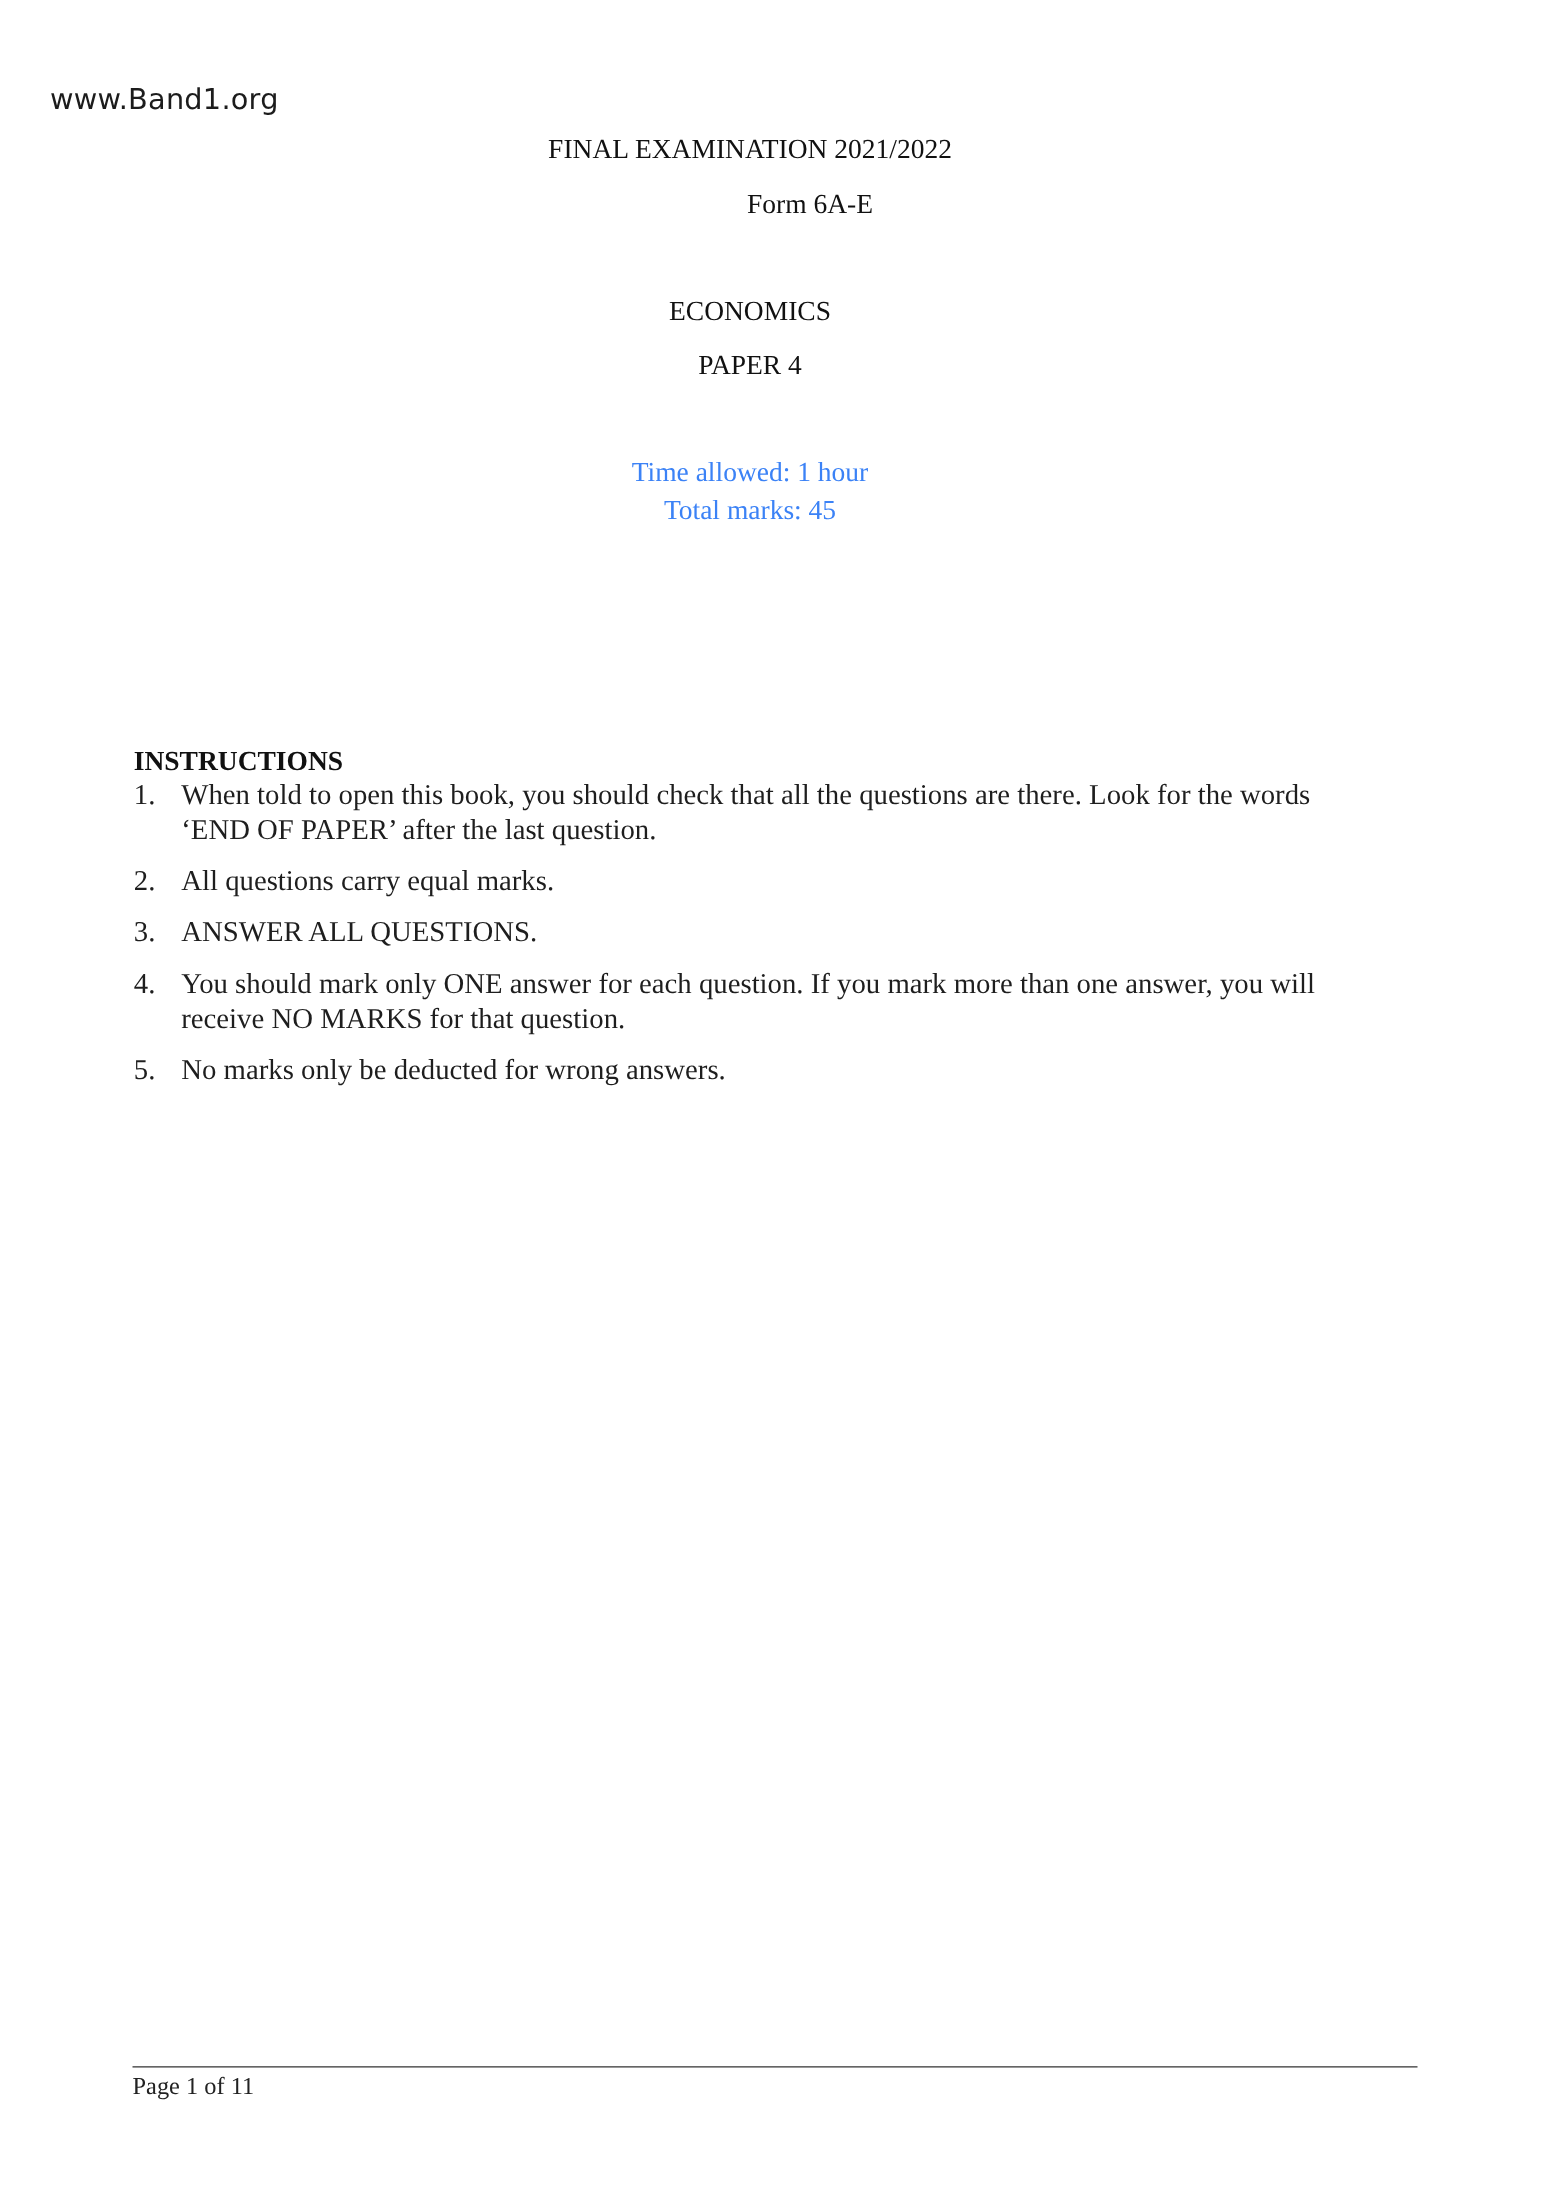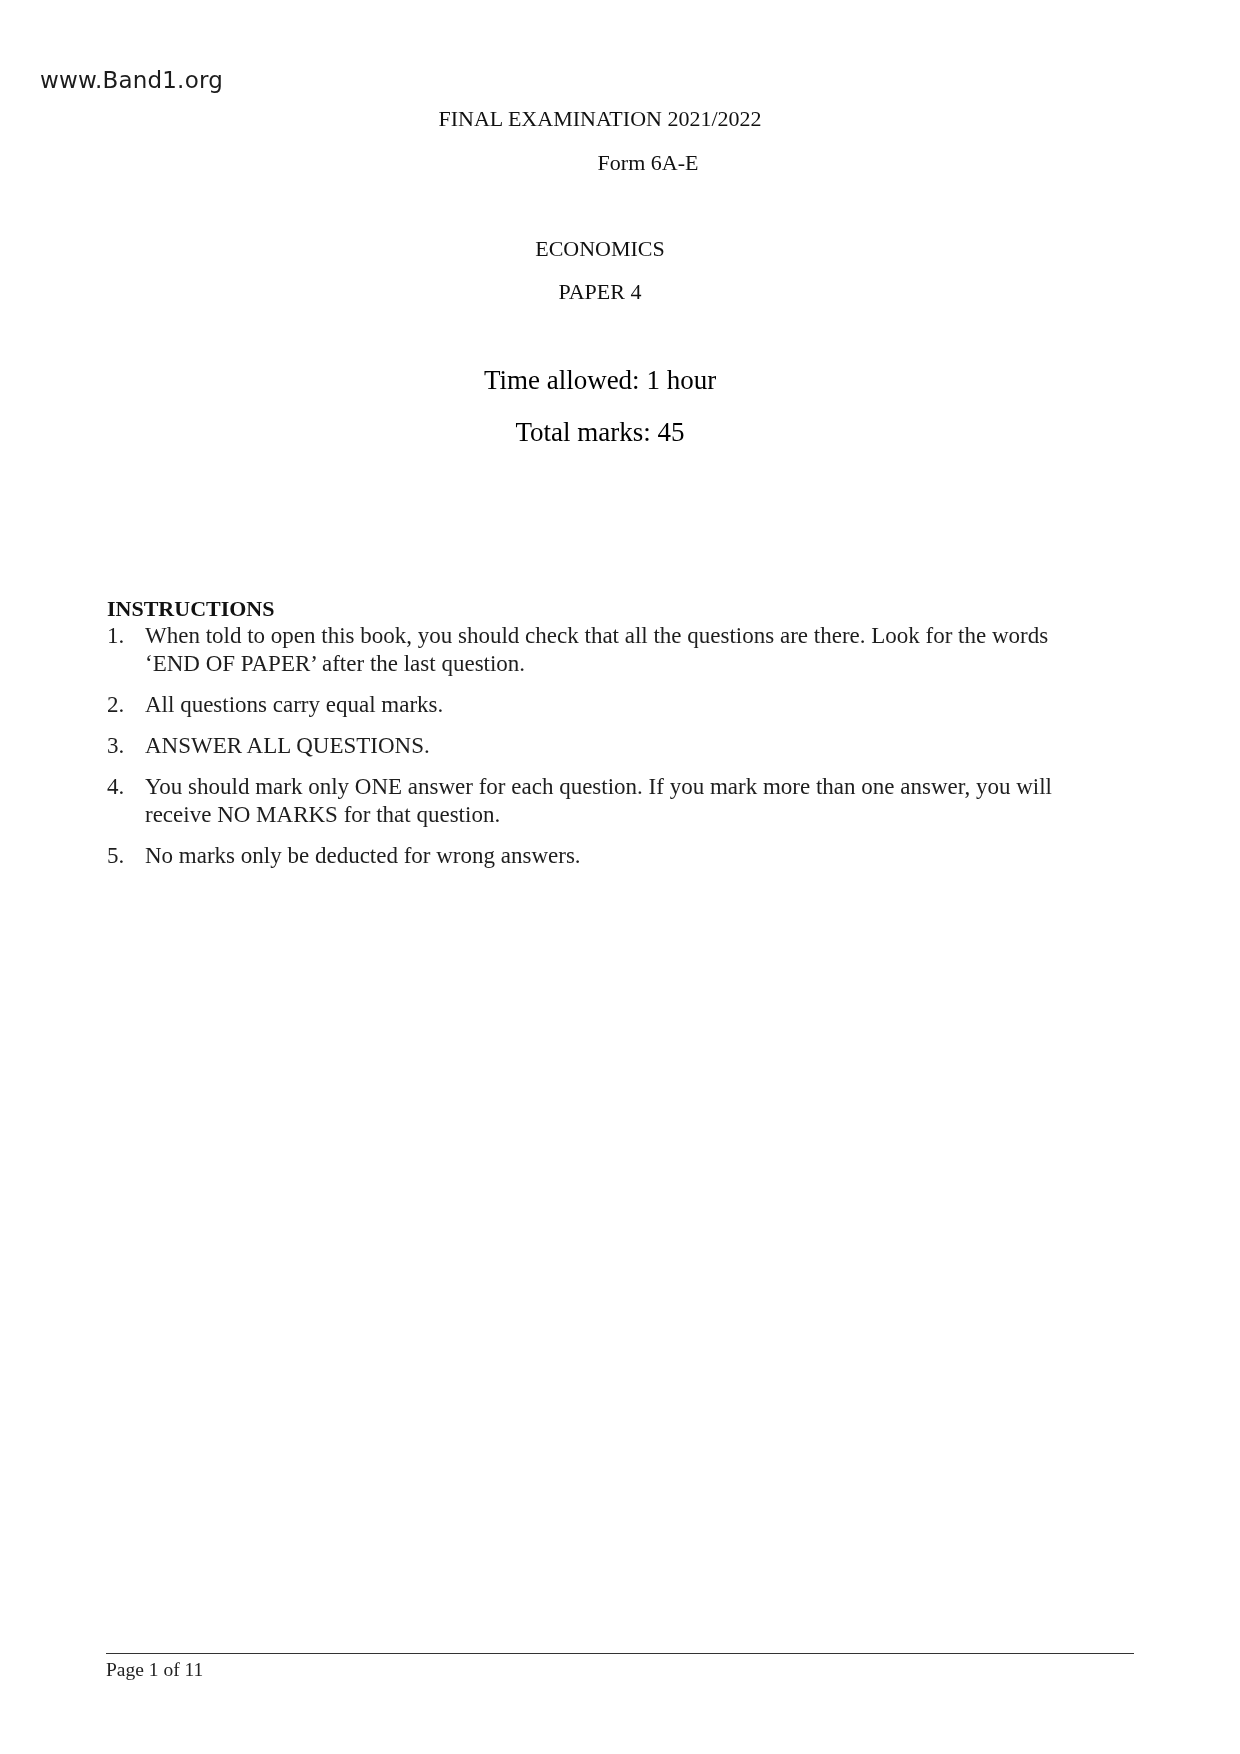--- a/index.html
+++ b/index.html
@@ -30,22 +30,22 @@
       left: 0;
       width: 1200px;
       text-align: center;
     }
     .bold-title {
       font-weight: normal;
       font-size: 22px;
       color: #111;
     }
     .plain-line {
-      font-size: 27px;
-      color: #000000;
+      font-size: 22px;
+      color: #3b82f6;
     }
     .instructions {
       position: absolute;
       left: 107px;
       top: 596px;
       width: 980px;
       font-size: 23px;
       color: #1e1e1e;
     }
     .instructions-heading {
@@ -86,21 +86,21 @@
 </head>
 <body>
 
 <div class="watermark">www.Band1.org</div>
 
 <div class="center-block bold-title" style="top:106px;">FINAL EXAMINATION 2021/2022</div>
 <div class="center-block bold-title" style="top:150px;padding-left:48px;">Form 6A-E</div>
 <div class="center-block bold-title" style="top:236px;">ECONOMICS</div>
 <div class="center-block bold-title" style="top:279px;">PAPER 4</div>
 <div class="center-block plain-line" style="top:365px;">Time allowed: 1 hour</div>
-<div class="center-block plain-line" style="top:417px;">Total marks: 45</div>
+<div class="center-block plain-line" style="top:395px;">Total marks: 45</div>
 
 <div class="instructions">
   <div class="instructions-heading">INSTRUCTIONS</div>
   <ol class="instr-list">
     <li class="instr-item">
       <span class="instr-num">1.</span>
       <span class="instr-text">When told to open this book, you should check that all the questions are there. Look for the words ‘END OF PAPER’ after the last question.</span>
     </li>
     <li class="instr-item">
       <span class="instr-num">2.</span>

